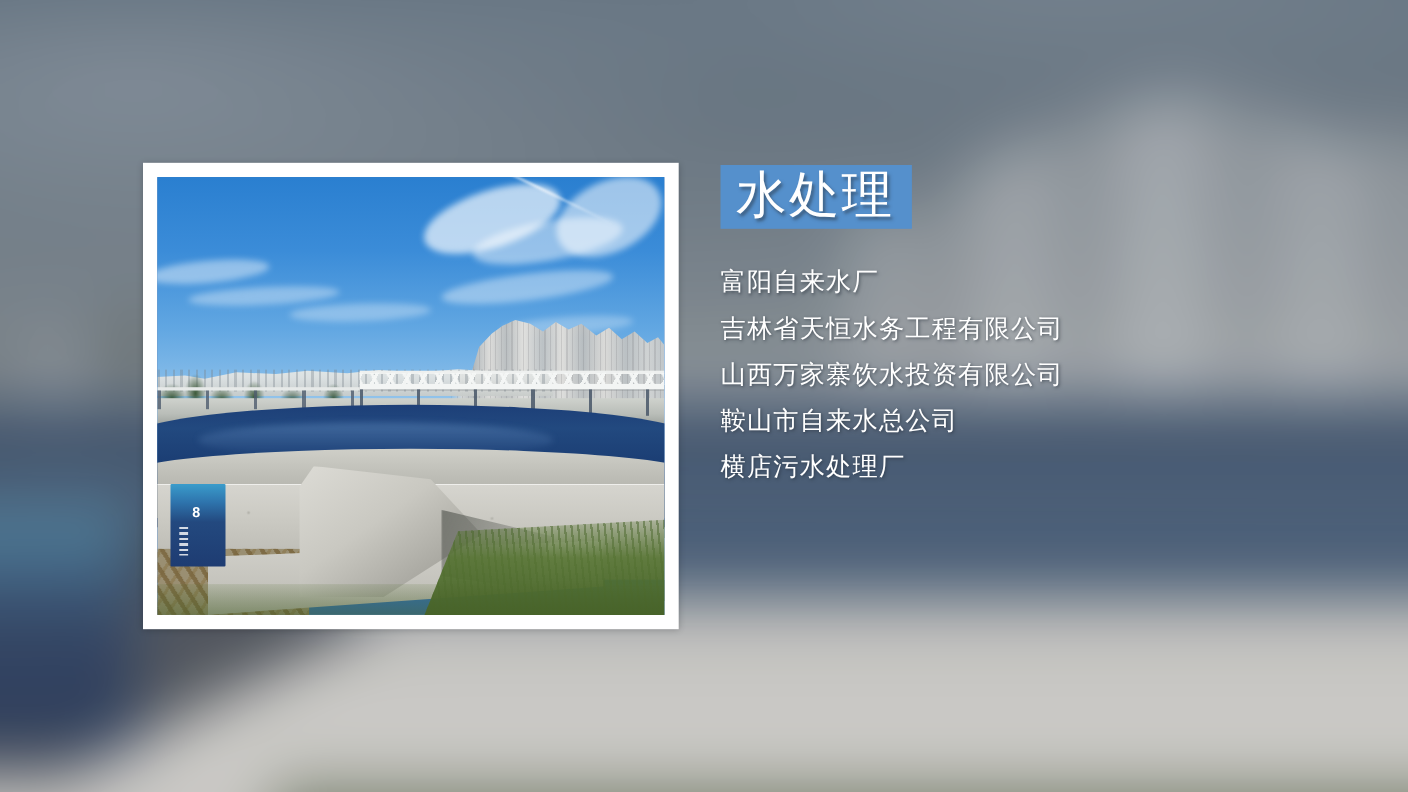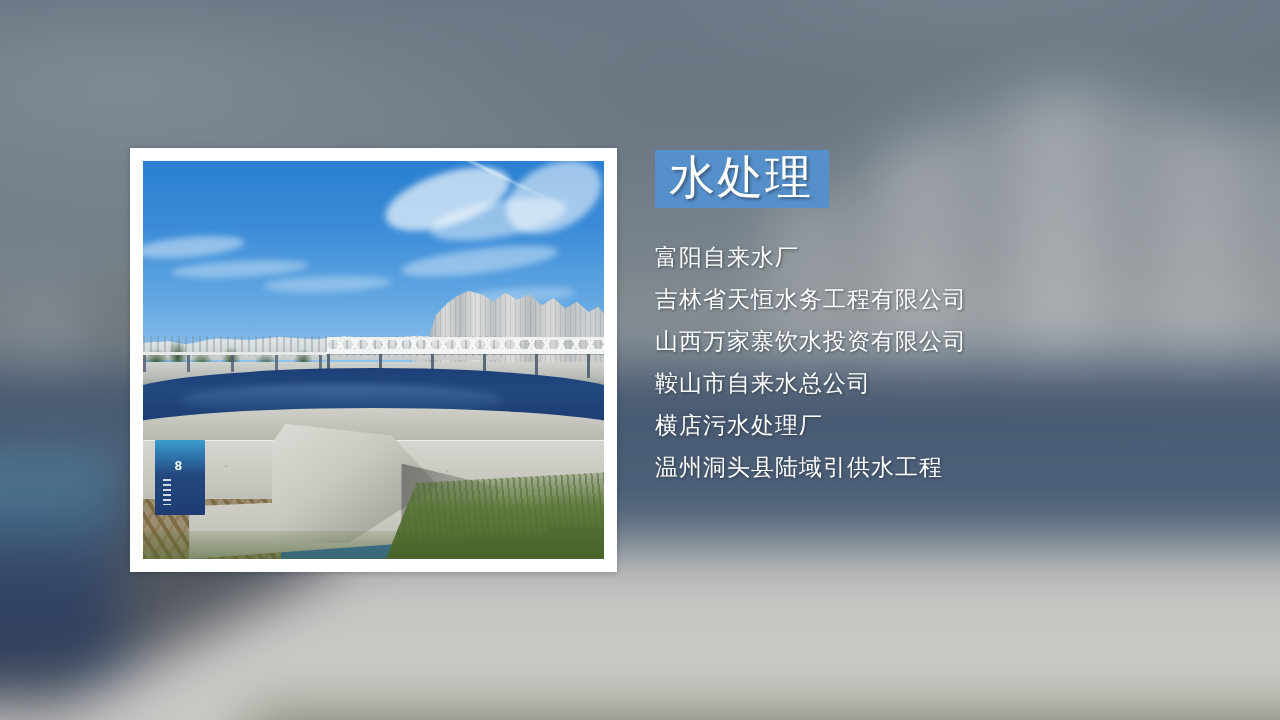--- a/index.html
+++ b/index.html
@@ -358,17 +358,16 @@
     <div class="title-badge">
       <span class="t">水处理</span>
     </div>
 
     <div class="list">
       <div class="list-item">富阳自来水厂</div>
       <div class="list-item">吉林省天恒水务工程有限公司</div>
       <div class="list-item">山西万家寨饮水投资有限公司</div>
       <div class="list-item">鞍山市自来水总公司</div>
       <div class="list-item">横店污水处理厂</div>
-      <div class="list-item">温州洞头县陆域引供水工程</div>
     </div>
   </div>
 
 </div>
 
 </body></html>

